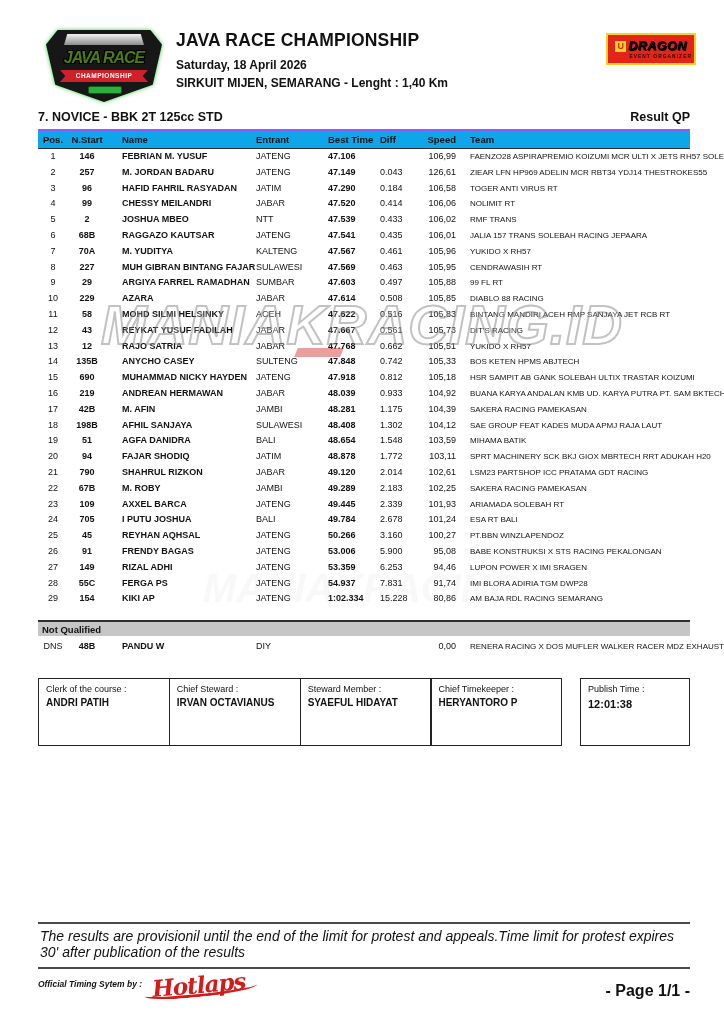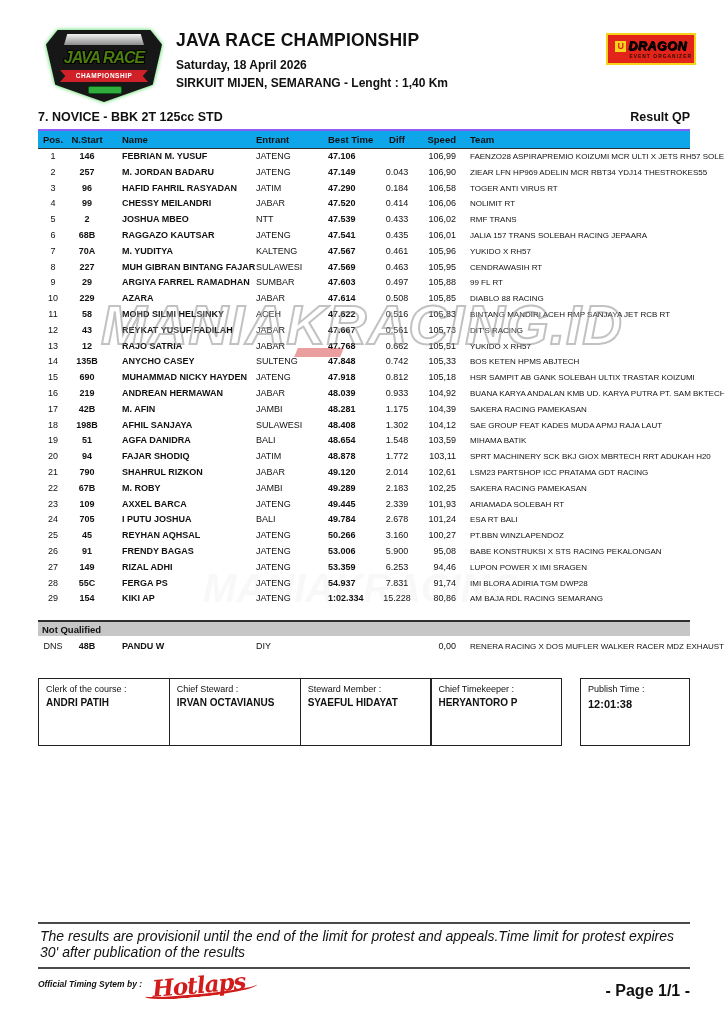--- a/index.html
+++ b/index.html
@@ -46,21 +46,21 @@
   .grid{display:grid;grid-template-columns:30px 38px 148px 74px 52px 36px 44px auto;}
   .thead{background:#0ea5e9;border-top:2px solid #8b5cf6;border-bottom:1.5px solid #2f2f2f;
     height:17px;line-height:17px;font-weight:bold;font-size:9.5px;}
   .row{height:15.8px;line-height:15.8px;font-size:9px;white-space:nowrap;}
   .c{overflow:visible;}
   .c-pos{text-align:center;}
   .c-nstart{text-align:center;font-weight:bold;}
   .c-name{padding-left:8px;font-weight:bold;margin-left:8px;}
   .c-entrant{padding-left:2px;}
   .c-best{text-align:left;font-weight:bold;padding-right:3px;}
-  .c-diff{text-align:center;padding-right:2px;}
+  .c-diff{text-align:left;padding-right:2px;}
   .c-speed{text-align:right;padding-right:4px;}
   .c-team{padding-left:10px;font-size:8px;}
   .thead .c-name{font-weight:bold;}
   .thead .c-team{font-size:9.5px;}
   .thead .c-best{padding-right:6px;}
 
   
   .nq-bar{position:absolute;left:38px;right:34px;top:620px;background:#c6c6c6;
     border-top:2px solid #2f2f2f;height:16px;line-height:16px;font-weight:bold;font-size:9.5px;padding-left:4px;box-sizing:border-box;}
   .nq-rows{position:absolute;left:38px;right:34px;top:639px;}
@@ -151,21 +151,21 @@
           <span class="c c-speed">106,99</span>
           <span class="c c-team">FAENZO28 ASPIRAPREMIO KOIZUMI MCR ULTI X JETS RH57 SOLEBAH RT</span>
         </div>
         <div class="row grid">
           <span class="c c-pos">2</span>
           <span class="c c-nstart">257</span>
           <span class="c c-name">M. JORDAN BADARU</span>
           <span class="c c-entrant">JATENG</span>
           <span class="c c-best">47.149</span>
           <span class="c c-diff">0.043</span>
-          <span class="c c-speed">106,90</span>
+          <span class="c c-speed">126,61</span>
           <span class="c c-team">ZIEAR LFN HP969 ADELIN MCR RBT34 YDJ14 THESTROKES55</span>
         </div>
         <div class="row grid">
           <span class="c c-pos">3</span>
           <span class="c c-nstart">96</span>
           <span class="c c-name">HAFID FAHRIL RASYADAN</span>
           <span class="c c-entrant">JATIM</span>
           <span class="c c-best">47.290</span>
           <span class="c c-diff">0.184</span>
           <span class="c c-speed">106,58</span>

